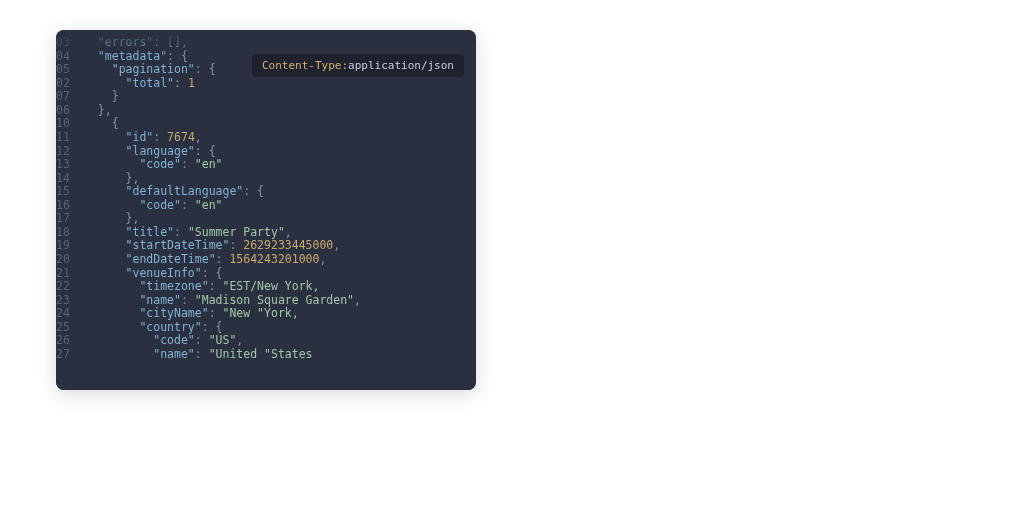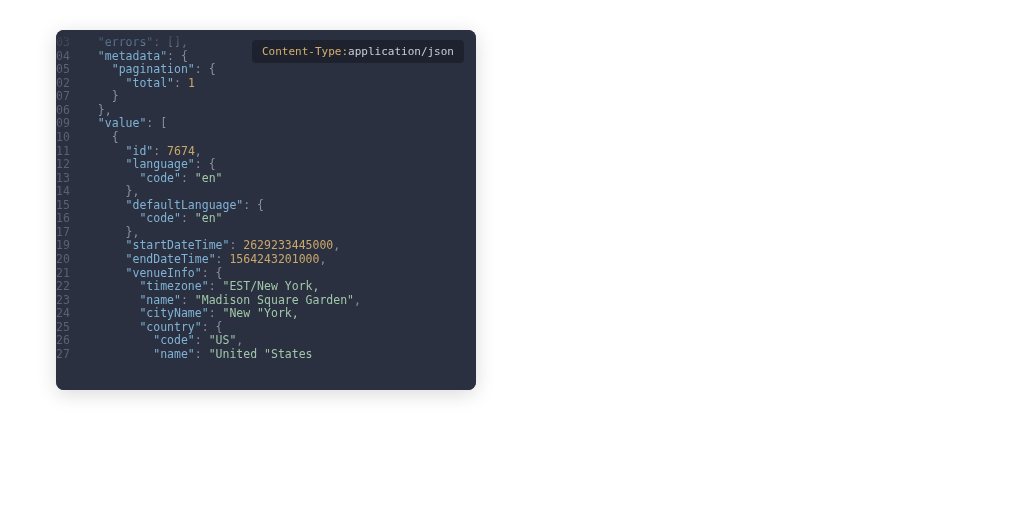--- a/index.html
+++ b/index.html
@@ -4,21 +4,21 @@
 <style>
   * { margin: 0; padding: 0; box-sizing: border-box; }
   html, body { width: 1024px; height: 512px; background: #ffffff; font-family: -apple-system, BlinkMacSystemFont, "Segoe UI", Roboto, sans-serif; overflow: hidden; }
   .wrap { display: flex; width: 100%; height: 100%; padding: 30px 40px 0 56px; gap: 72px; }
   .code-panel {
     width: 420px; height: 360px; background: #2b3040; border-radius: 8px;
     position: relative; overflow: hidden; box-shadow: 0 4px 20px rgba(0,0,0,0.15);
     flex-shrink: 0;
   }
   .badge {
-    position: absolute; top: 10px; right: 12px; background: #1e222e;
+    position: absolute; top: 24px; right: 12px; background: #1e222e;
     color: #c9ccd6; font-family: ui-monospace, "SFMono-Regular", Consolas, monospace;
     font-size: 11px; padding: 5px 10px; border-radius: 4px; z-index: 2;
   }
   .badge .k { color: #d6b06a; }
   .code-lines {
     padding: 6px 0 0 0; font-family: ui-monospace, "SFMono-Regular", Consolas, monospace;
     font-size: 11.5px; line-height: 1.18; position: relative;
   }
   .fade-top {
     position: absolute; left: 0; right: 0; top: 0; height: 26px; z-index: 1;
@@ -56,29 +56,29 @@
     <div class="badge">
       <span class="k">Content-Type:</span><span>application/json</span>
     </div>
     <div class="code-lines" id="code-lines">
         <div class="line"><span class="ln">03</span><span class="code"><span class="p">  </span><span class="k">"errors"</span><span class="p">: [],</span></span></div>
         <div class="line"><span class="ln">04</span><span class="code"><span class="p">  </span><span class="k">"metadata"</span><span class="p">: {</span></span></div>
         <div class="line"><span class="ln">05</span><span class="code"><span class="p">    </span><span class="k">"pagination"</span><span class="p">: {</span></span></div>
         <div class="line"><span class="ln">02</span><span class="code"><span class="p">      </span><span class="k">"total"</span><span class="p">: </span><span class="n">1</span></span></div>
         <div class="line"><span class="ln">07</span><span class="code"><span class="p">    }</span></span></div>
         <div class="line"><span class="ln">06</span><span class="code"><span class="p">  },</span></span></div>
-        <div class="line"><span class="ln">09</span><span class="code"><span class="p">  </span><span class="k">"value"</span><span class="p">: [</span></span></div>
         <div class="line"><span class="ln">10</span><span class="code"><span class="p">    {</span></span></div>
         <div class="line"><span class="ln">11</span><span class="code"><span class="p">      </span><span class="k">"id"</span><span class="p">: </span><span class="n">7674</span><span class="p">,</span></span></div>
         <div class="line"><span class="ln">12</span><span class="code"><span class="p">      </span><span class="k">"language"</span><span class="p">: {</span></span></div>
         <div class="line"><span class="ln">13</span><span class="code"><span class="p">        </span><span class="k">"code"</span><span class="p">: </span><span class="s">"en"</span></span></div>
         <div class="line"><span class="ln">14</span><span class="code"><span class="p">      },</span></span></div>
         <div class="line"><span class="ln">15</span><span class="code"><span class="p">      </span><span class="k">"defaultLanguage"</span><span class="p">: {</span></span></div>
         <div class="line"><span class="ln">16</span><span class="code"><span class="p">        </span><span class="k">"code"</span><span class="p">: </span><span class="s">"en"</span></span></div>
         <div class="line"><span class="ln">17</span><span class="code"><span class="p">      },</span></span></div>
+        <div class="line"><span class="ln">18</span><span class="code"><span class="p">      </span><span class="k">"title"</span><span class="p">: </span><span class="s">"Summer Party"</span><span class="p">,</span></span></div>
         <div class="line"><span class="ln">19</span><span class="code"><span class="p">      </span><span class="k">"startDateTime"</span><span class="p">: </span><span class="n">2629233445000</span><span class="p">,</span></span></div>
         <div class="line"><span class="ln">20</span><span class="code"><span class="p">      </span><span class="k">"endDateTime"</span><span class="p">: </span><span class="n">1564243201000</span><span class="p">,</span></span></div>
         <div class="line"><span class="ln">21</span><span class="code"><span class="p">      </span><span class="k">"venueInfo"</span><span class="p">: {</span></span></div>
         <div class="line"><span class="ln">22</span><span class="code"><span class="p">        </span><span class="k">"timezone"</span><span class="p">: </span><span class="s">"EST/New York,</span></span></div>
         <div class="line"><span class="ln">23</span><span class="code"><span class="p">        </span><span class="k">"name"</span><span class="p">: </span><span class="s">"Madison Square Garden"</span><span class="p">,</span></span></div>
         <div class="line"><span class="ln">24</span><span class="code"><span class="p">        </span><span class="k">"cityName"</span><span class="p">: </span><span class="s">"New "York,</span></span></div>
         <div class="line"><span class="ln">25</span><span class="code"><span class="p">        </span><span class="k">"country"</span><span class="p">: {</span></span></div>
         <div class="line"><span class="ln">26</span><span class="code"><span class="p">          </span><span class="k">"code"</span><span class="p">: </span><span class="s">"US"</span><span class="p">,</span></span></div>
         <div class="line"><span class="ln">27</span><span class="code"><span class="p">          </span><span class="k">"name"</span><span class="p">: </span><span class="s">"United "States</span></span></div>
       </div>

